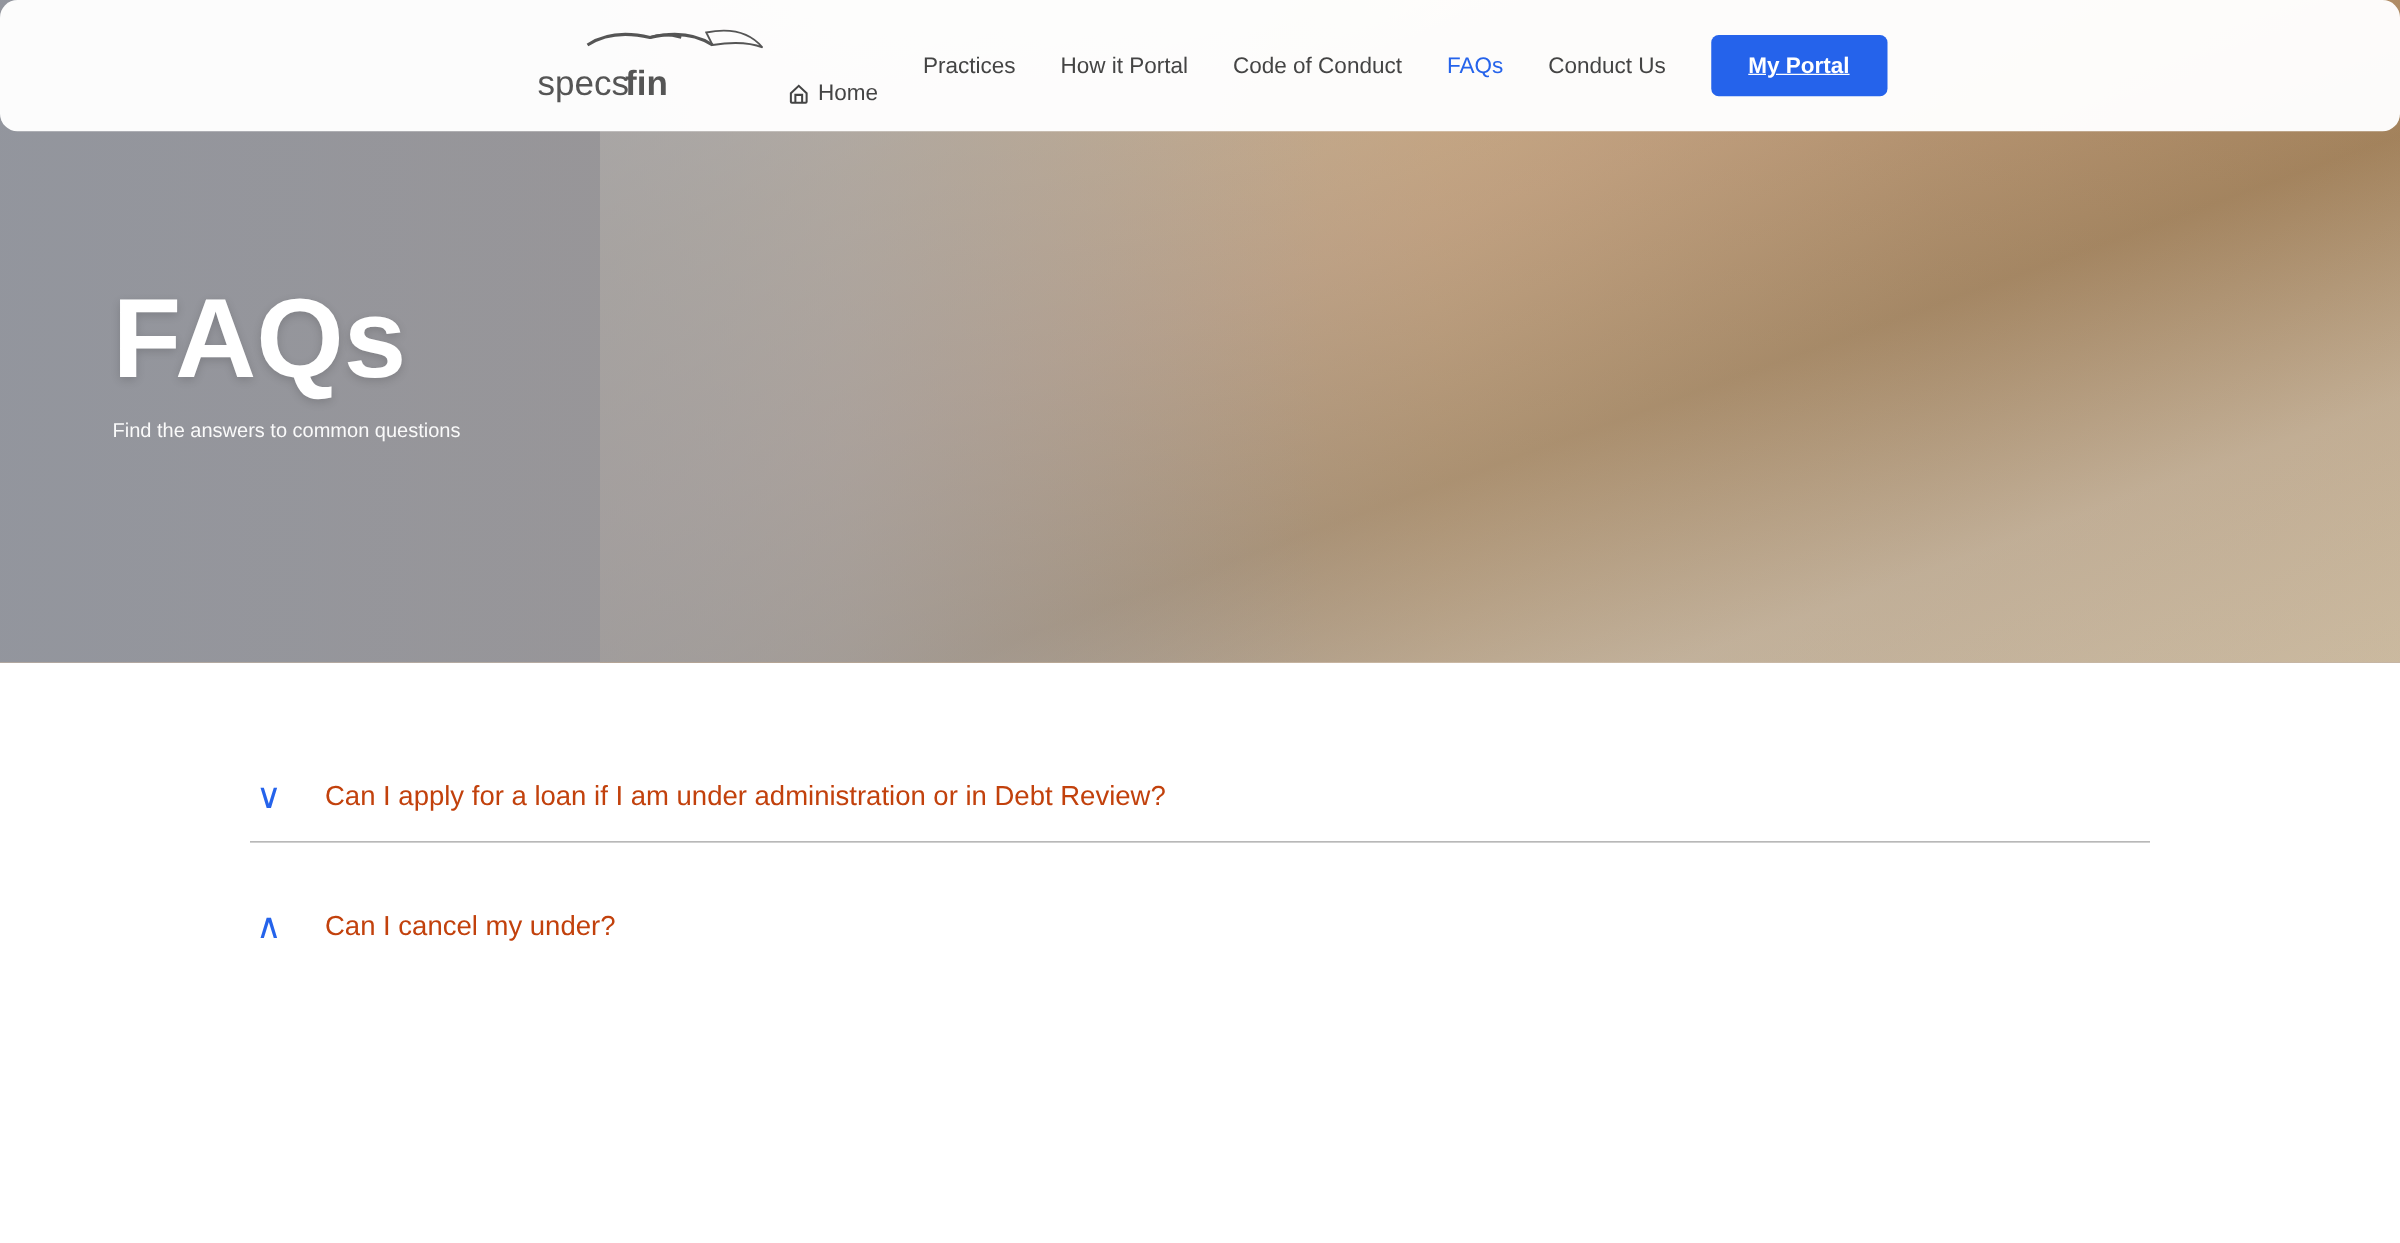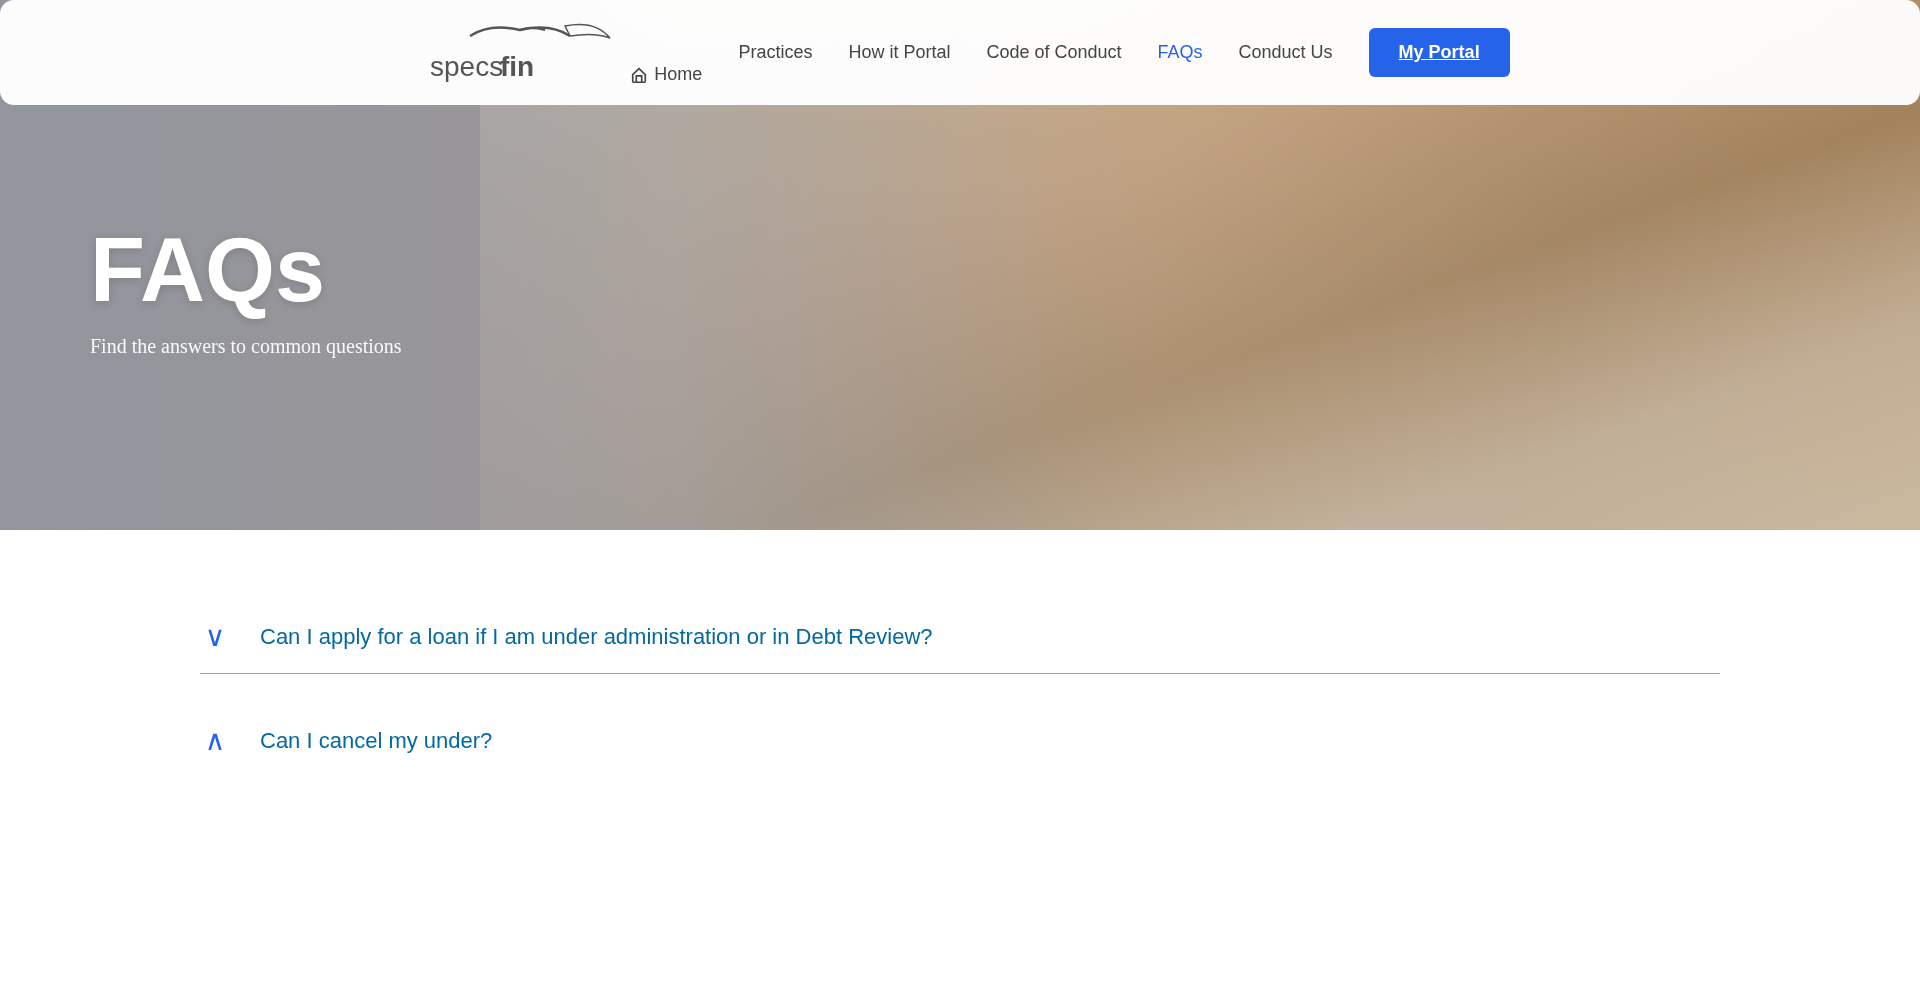--- a/index.html
+++ b/index.html
@@ -155,24 +155,23 @@
     .hero-title {
       font-size: 90px;
       font-weight: 700;
       color: #fff;
       line-height: 1;
       margin-bottom: 20px;
       text-shadow: 0 2px 8px rgba(0,0,0,0.15);
     }
 
     .hero-subtitle {
-      font-size: 20px;
+      font-size: 16px;
       color: rgba(255,255,255,0.95);
       font-weight: 400;
-      font-family: Liberation Serif, serif;
     }
 
     
     .faq-section {
       background: #fff;
       padding: 60px 200px 40px;
     }
 
     .faq-item {
       padding: 30px 0 20px;
@@ -190,21 +189,21 @@
       color: #2563eb;
       min-width: 30px;
       display: flex;
       align-items: center;
       justify-content: center;
       font-style: normal;
     }
 
     .faq-text {
       font-size: 22px;
-      color: #0369a1;
+      color: #c2410c;
       font-weight: 400;
     }
 
     .faq-divider {
       width: 100%;
       height: 1px;
       background: #444;
       margin-top: 20px;
       opacity: 0.5;
     }

